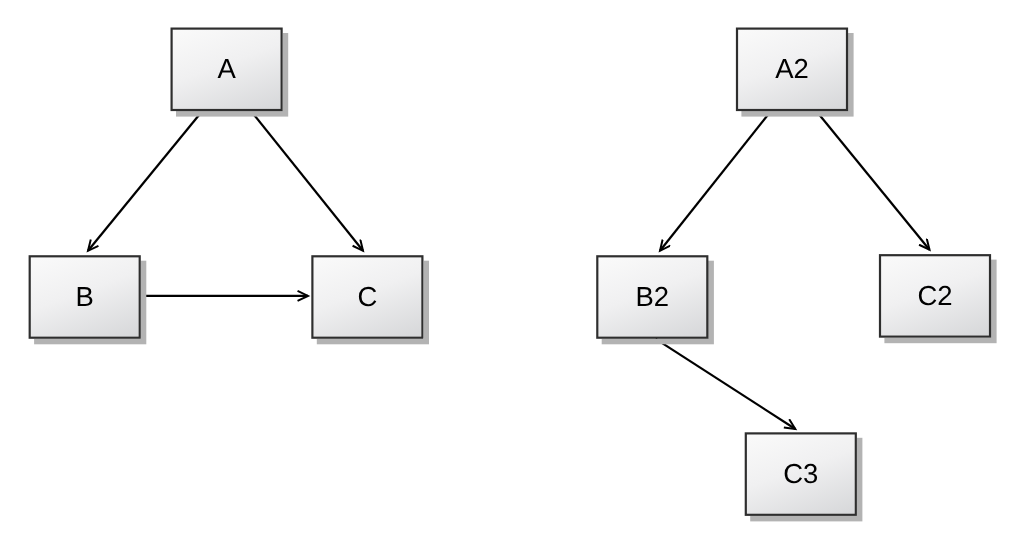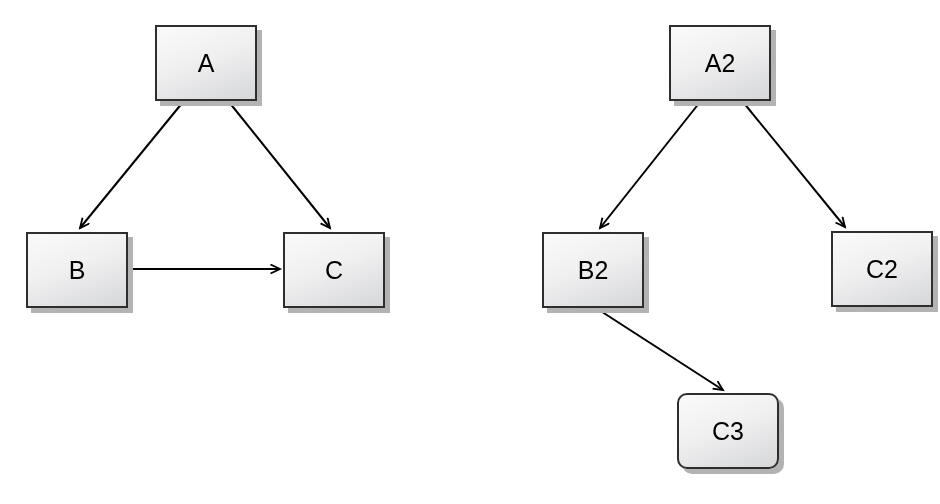--- a/index.html
+++ b/index.html
@@ -36,22 +36,22 @@
     font-size: 25px;
     color: #000000;
     line-height: 1;
     user-select: none;
   }
   .node-a  { left: 155px; top: 25px;  }
   .node-b  { left: 26px;  top: 232px; }
   .node-c  { left: 283px; top: 232px; }
   .node-a2 { left: 669px; top: 25px; text-align: center;  }
   .node-b2 { left: 542px; top: 232px; justify-content: center; }
-  .node-c2 { left: 799px; top: 231px; margin-left: 32px; }
-  .node-c3 { left: 677px; top: 393px; border-radius: 10px; }
+  .node-c2 { left: 799px; top: 231px; }
+  .node-c3 { left: 677px; top: 393px; }
   .edge-line {
     stroke: #000000;
     stroke-width: 2;
     fill: none;
   }
 </style>
 </head>
 <body>
 
 <div class="canvas">

